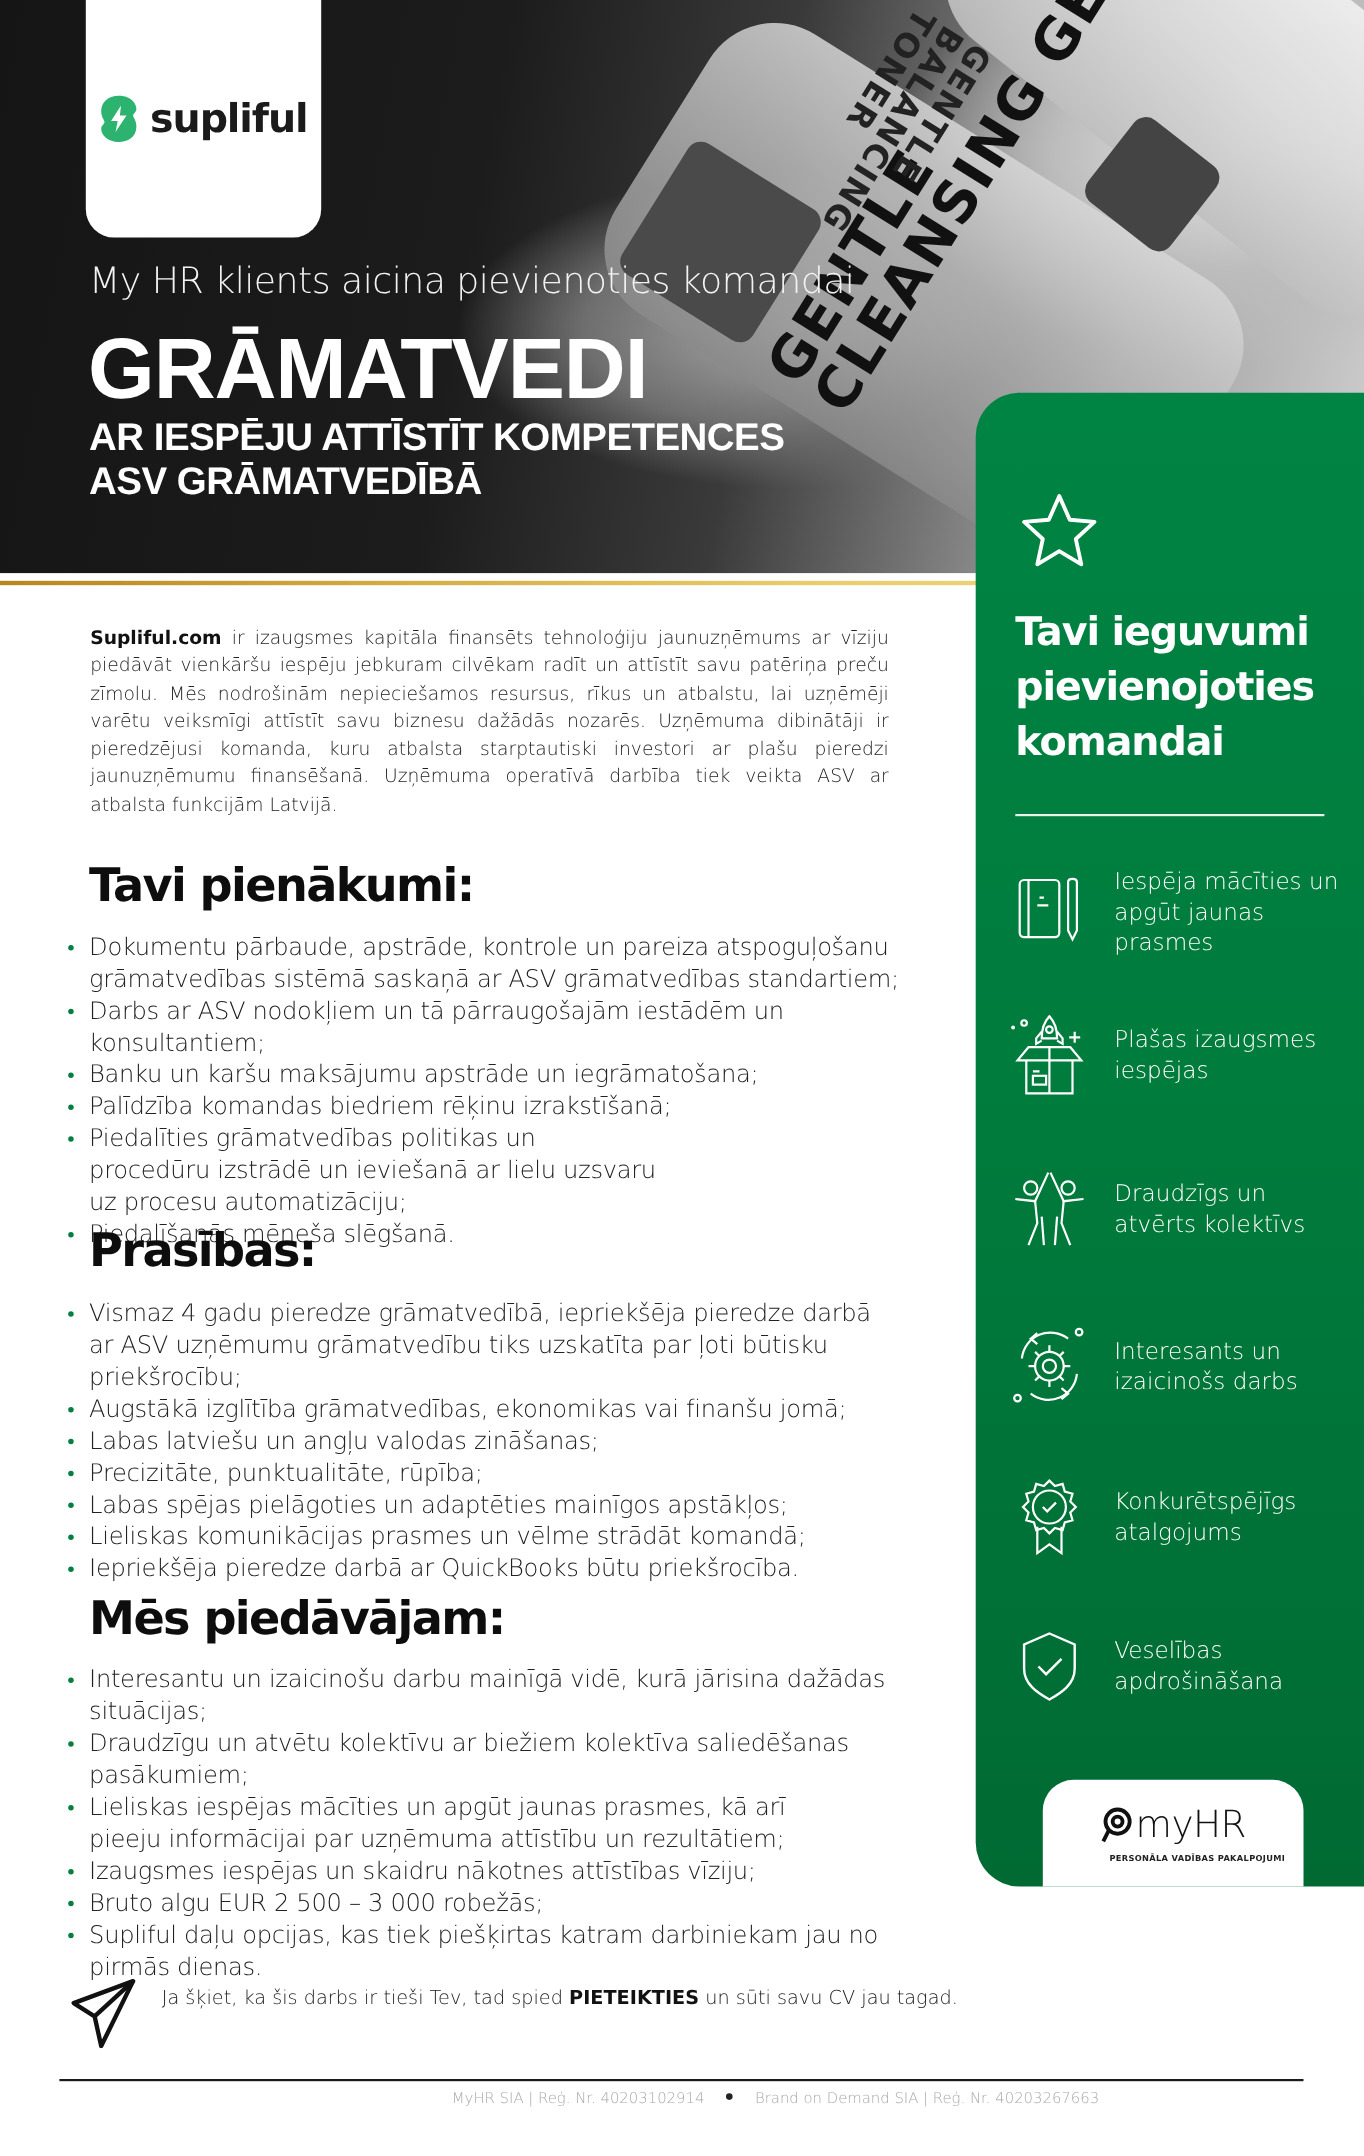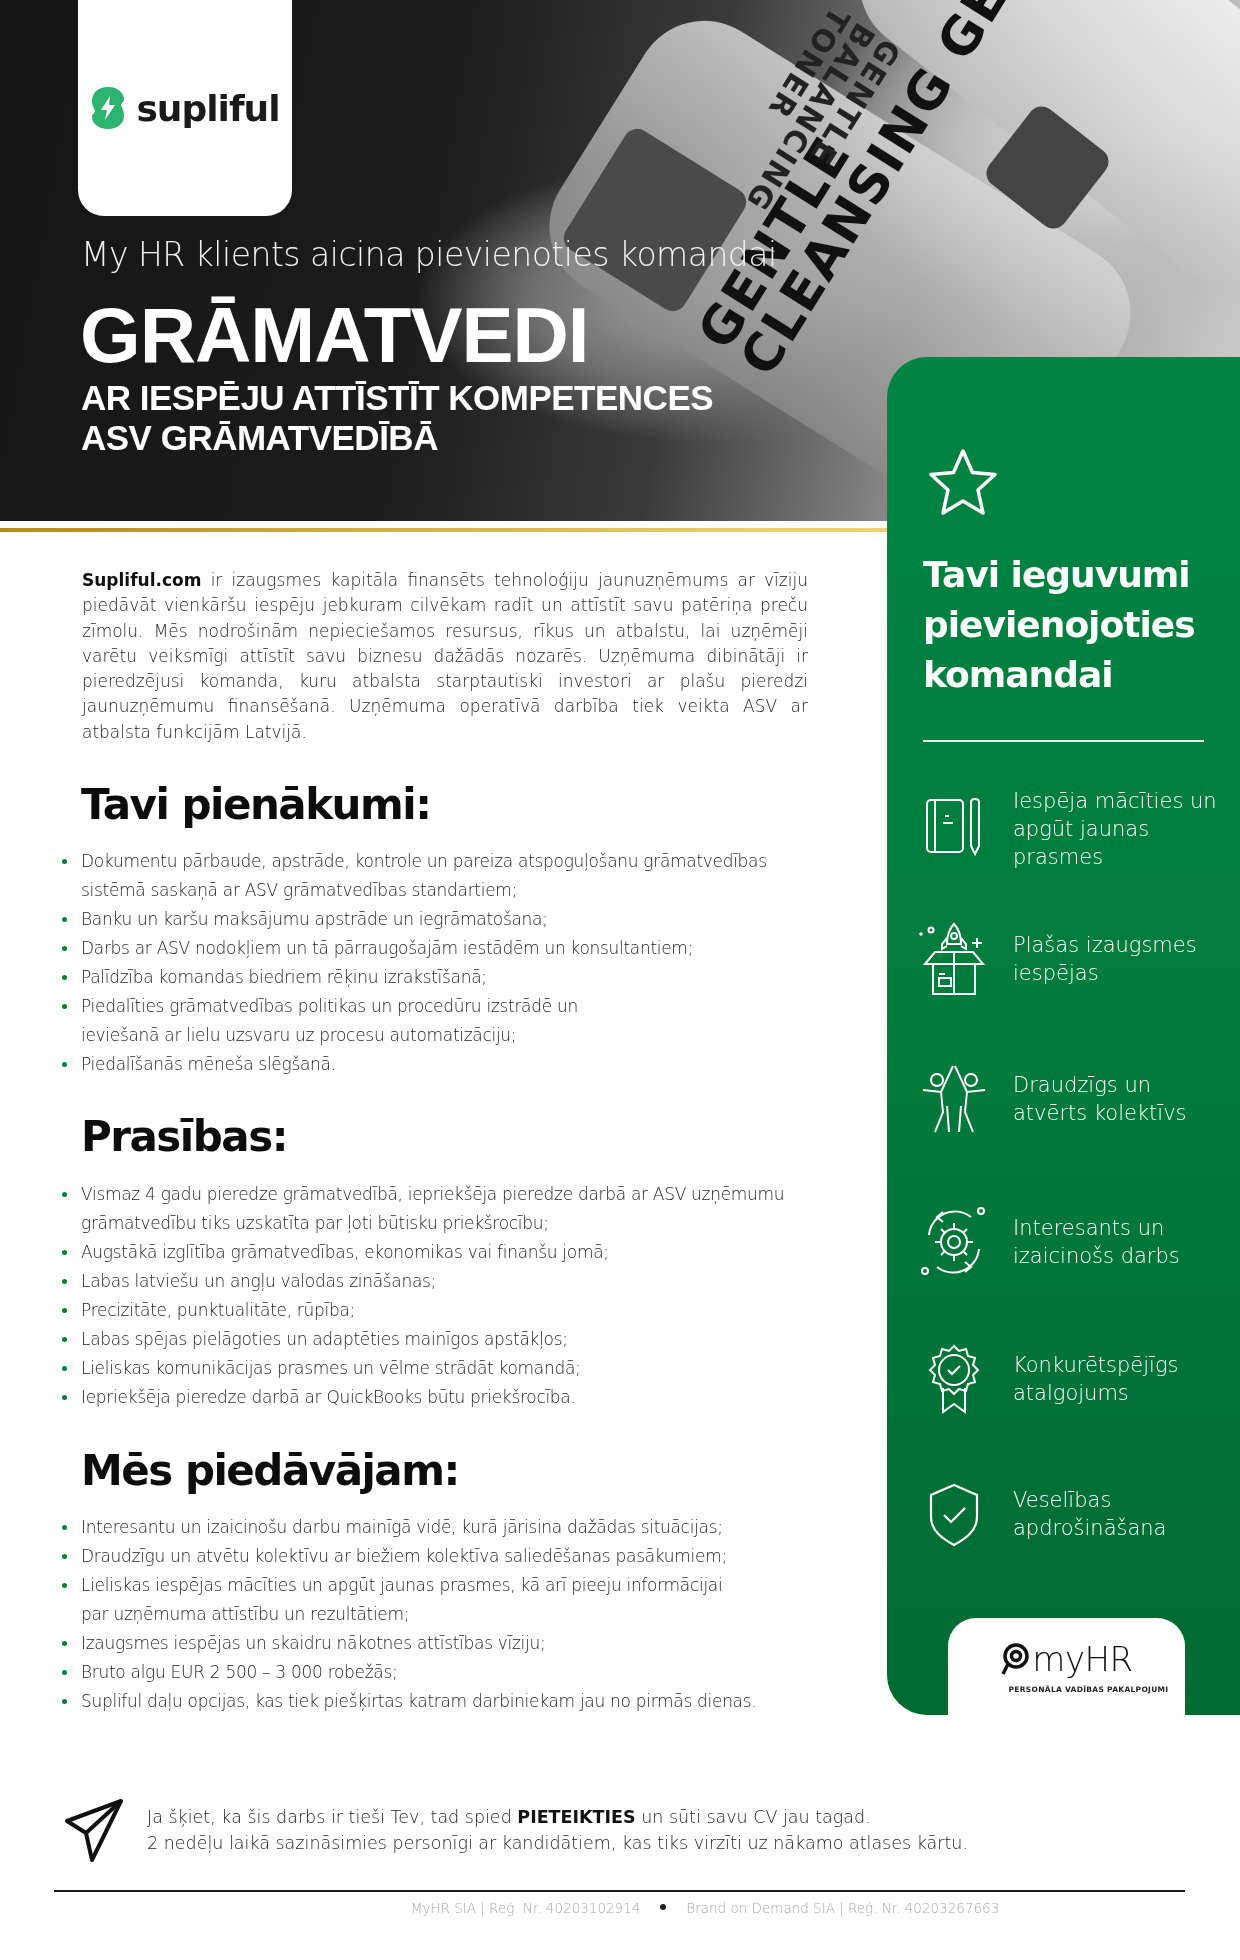--- a/index.html
+++ b/index.html
@@ -49,21 +49,21 @@
 
   .gold-line { position: absolute; left: 0; top: 528px; width: 1240px; height: 4px;
     background: linear-gradient(90deg, #b8861f 0%, #d4ad45 30%, #e9cd6d 60%, #f3dc85 100%); }
 
   
   .intro { position: absolute; left: 82px; top: 568px; width: 726px; font-size: 17px; line-height: 25.3px; color: #222; text-align: justify; font-weight: 300; }
   .intro b { font-weight: 700; color: #111; }
 
   .section-title { position: absolute; left: 81px; font-family: "DejaVu Sans", sans-serif; font-weight: 700; font-size: 42px; color: #0d0d0d; letter-spacing: -1.5px; }
   .list { position: absolute; left: 62px; width: 760px; list-style: none; }
-  .list li { position: relative; padding-left: 19px; font-size: 17px; line-height: 29px; color: #222; font-weight: 300; letter-spacing: -0.3px; }
+  .list li { position: relative; padding-left: 19px; font-size: 22px; line-height: 29px; color: #222; font-weight: 300; letter-spacing: -0.3px; }
   .list li .dot { position: absolute; left: 0; top: 12px; width: 5px; height: 5px; border-radius: 50%; background: #007f3d; }
 
   
   .panel {
     position: absolute; left: 887px; top: 357px; width: 353px; height: 1358px;
     background: linear-gradient(180deg, #008443 0%, #007b3c 50%, #006a33 100%);
     border-radius: 40px 0 0 40px;
   }
   .panel-star { position: absolute; left: 38px; top: 88px; width: 76px; height: 76px; }
   .panel-title { position: absolute; left: 36px; top: 193px; width: 300px; font-family: "DejaVu Sans", sans-serif; font-weight: 700; font-size: 36px; line-height: 50px; color: #fff; letter-spacing: -1px; }
@@ -116,22 +116,22 @@
     <div>ASV GRĀMATVEDĪBĀ</div>
   </div>
 </div>
 <div class="gold-line"></div>
 
 <p class="intro"><b>Supliful.com</b><span> ir izaugsmes kapitāla finansēts tehnoloģiju jaunuzņēmums ar vīziju piedāvāt vienkāršu iespēju jebkuram cilvēkam radīt un attīstīt savu patēriņa preču zīmolu. Mēs nodrošinām nepieciešamos resursus, rīkus un atbalstu, lai uzņēmēji varētu veiksmīgi attīstīt savu biznesu dažādās nozarēs. Uzņēmuma dibinātāji ir pieredzējusi komanda, kuru atbalsta starptautiski investori ar plašu pieredzi jaunuzņēmumu finansēšanā. Uzņēmuma operatīvā darbība tiek veikta ASV ar atbalsta funkcijām Latvijā.</span></p>
 
 <h2 class="section-title" style="top:780px;">Tavi pienākumi:</h2>
 <ul class="list" style="top:847px;">
   <li><span class="dot"></span><span>Dokumentu pārbaude, apstrāde, kontrole un pareiza atspoguļošanu grāmatvedības sistēmā saskaņā ar ASV grāmatvedības standartiem;</span></li>
+  <li><span class="dot"></span><span>Darbs ar ASV nodokļiem un tā pārraugošajām iestādēm un konsultantiem;</span></li>
   <li><span class="dot"></span><span>Banku un karšu maksājumu apstrāde un iegrāmatošana;</span></li>
-  <li><span class="dot"></span><span>Darbs ar ASV nodokļiem un tā pārraugošajām iestādēm un konsultantiem;</span></li>
   <li><span class="dot"></span><span>Palīdzība komandas biedriem rēķinu izrakstīšanā;</span></li>
   <li style="width:540px;"><span class="dot"></span><span>Piedalīties grāmatvedības politikas un procedūru izstrādē un ieviešanā ar lielu uzsvaru uz procesu automatizāciju;</span></li>
   <li><span class="dot"></span><span>Piedalīšanās mēneša slēgšanā.</span></li>
 </ul>
 
 <h2 class="section-title" style="top:1112px;">Prasības:</h2>
 <ul class="list" style="top:1180px;">
   <li style="width:740px;"><span class="dot"></span><span>Vismaz 4 gadu pieredze grāmatvedībā, iepriekšēja pieredze darbā ar ASV uzņēmumu grāmatvedību tiks uzskatīta par ļoti būtisku priekšrocību;</span></li>
   <li><span class="dot"></span><span>Augstākā izglītība grāmatvedības, ekonomikas vai finanšu jomā;</span></li>
   <li><span class="dot"></span><span>Labas latviešu un angļu valodas zināšanas;</span></li>
@@ -248,20 +248,19 @@
   </div>
 </aside>
 
 <div class="cta">
   <svg class="cta-icon" viewBox="0 0 62 64" fill="none" stroke="#111" stroke-width="4" stroke-linejoin="round">
     <path d="M58 3 L4 23 L23 35 L29 62 Z"></path>
     <path d="M58 3 L23 35"></path>
   </svg>
   <div class="cta-text">
     <div><span>Ja šķiet, ka šis darbs ir tieši Tev, tad spied </span><b>PIETEIKTIES</b><span> un sūti savu CV jau tagad.</span></div>
-    <div>2 nedēļu laikā sazināsimies personīgi ar kandidātiem, kas tiks virzīti uz nākamo atlases kārtu.</div>
   </div>
 </div>
 
 <div class="footer-line"></div>
 <div class="footer-text">
   <span>MyHR SIA | Reģ. Nr. 40203102914</span><span class="sep"></span><span>Brand on Demand SIA | Reģ. Nr. 40203267663</span>
 </div>
 
 </body></html>

